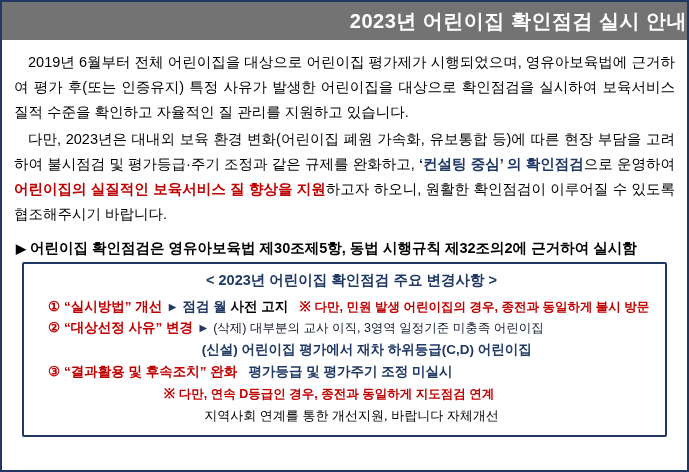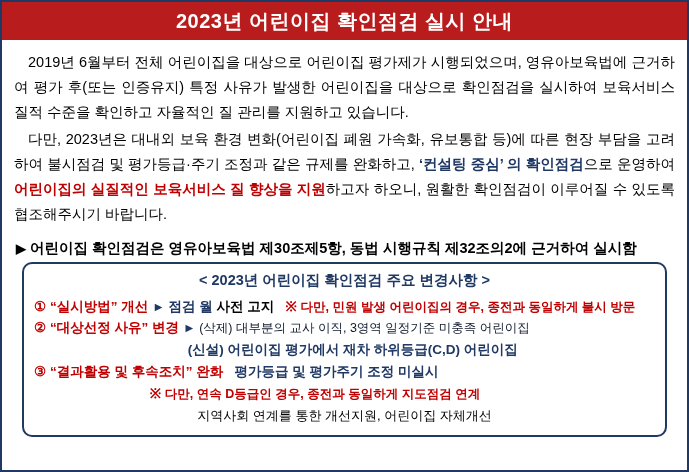--- a/index.html
+++ b/index.html
@@ -17,25 +17,25 @@
   .page {
     position: relative;
     width: 689px;
     height: 472px;
     box-sizing: border-box;
     border: 2px solid #1f3864;
     background: #ffffff;
   }
   .title-bar {
     height: 38px;
-    background: #b91c1c;
+    background: #737373;
     color: #ffffff;
     display: flex;
     align-items: center;
-    justify-content: center;
+    justify-content: flex-end;
     font-size: 20px;
     font-weight: bold;
     letter-spacing: 0.5px;
   }
   .body-wrap {
     padding: 10px 12px 0 12px;
   }
   p.para {
     margin: 0 0 2px 0;
     font-size: 14.5px;
@@ -63,22 +63,22 @@
     color: #000000;
   }
   .arrow-mark {
     color: #000000;
     font-weight: bold;
     font-size: 13px;
   }
   .box {
     margin: 4px 8px 0 8px;
     border: 2px solid #1f3864;
-    border-radius: 10px;
-    padding: 7px 10px 10px 10px;
+    border-radius: 2px;
+    padding: 7px 10px 10px 24px;
   }
   .box-title {
     text-align: center;
     font-size: 14.5px;
     font-weight: bold;
     color: #1f3864;
     margin-bottom: 7px;
   }
   .item-row {
     font-size: 13.5px;
@@ -196,17 +196,17 @@
         &nbsp;
         <span class="underline-blue">평가등급 및 평가주기 조정 미실시</span>
       </div>
 
       <div class="item-row">
         <span class="right-shift2"></span>
         <span class="red-star">※</span>
         <span class="red-note">다만, 연속 D등급인 경우, 종전과 동일하게 지도점검 연계</span>
       </div>
 
-      <div class="plain-center">지역사회 연계를 통한 개선지원, 어린이집 자체개선</div>
+      <div class="plain-center">지역사회 연계를 통한 개선지원, 바랍니다 자체개선</div>
 
     </div>
   </div>
 </div>
 
 </body></html>

